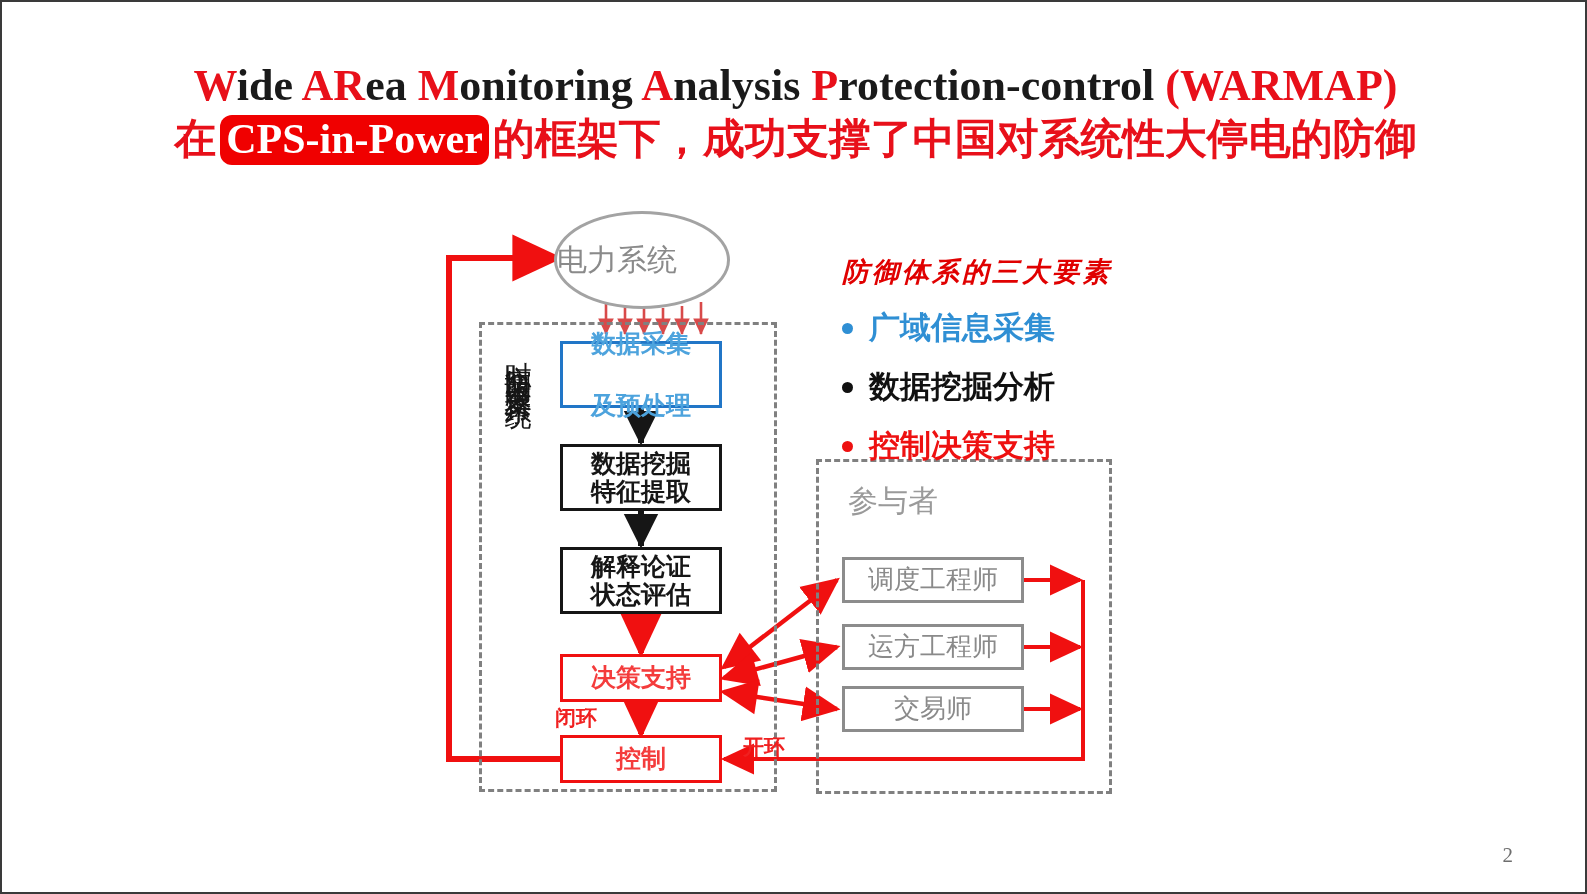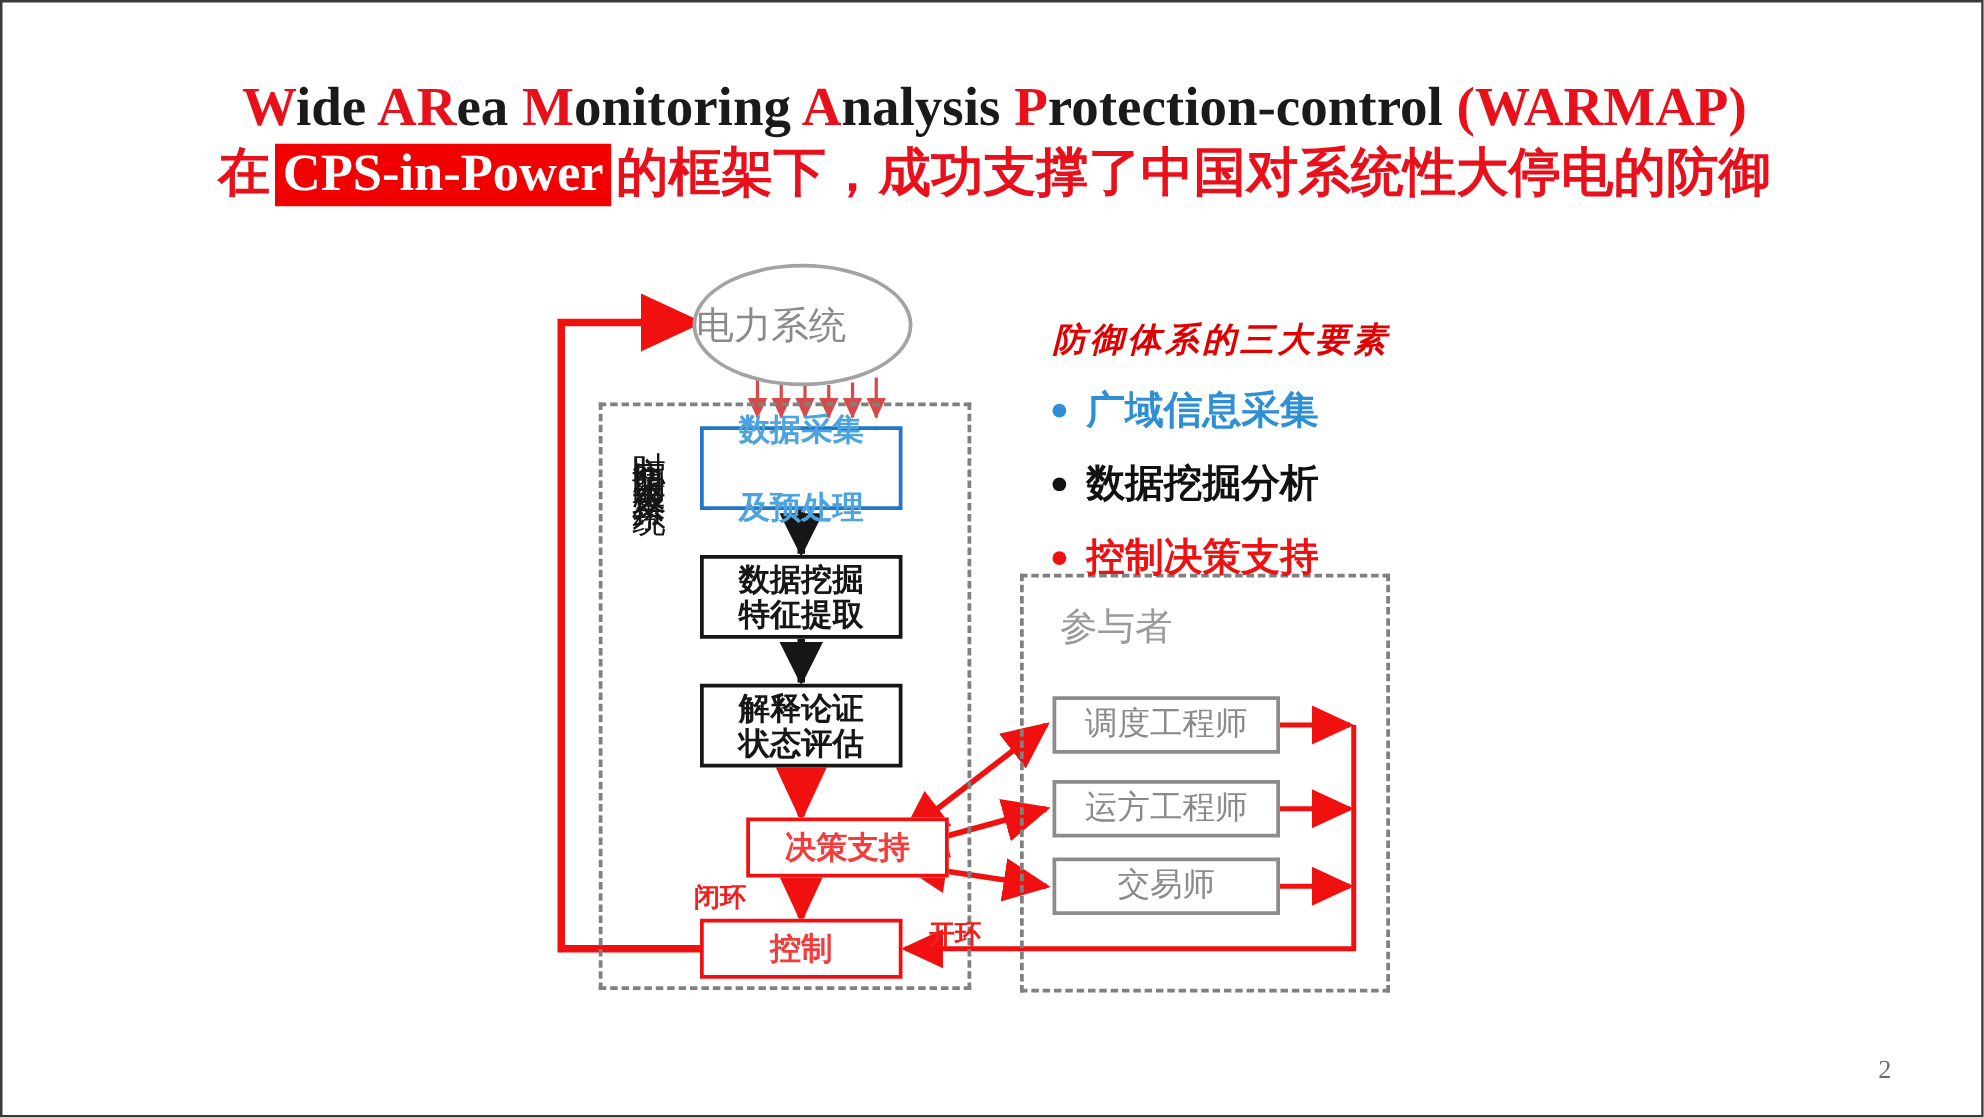--- a/index.html
+++ b/index.html
@@ -48,20 +48,21 @@
     line-height: 1.05;
     white-space: nowrap;
     color: #e8101a;
   }
   .title-line2 .hl {
     background: #f00000;
     color: #ffffff;
     padding: 1px 6px 3px 6px;
     margin: 0 4px;
     font-family: "Liberation Serif", "DejaVu Serif", serif;
+    border-radius: 12px;
   }
 
   
   .dashbox {
     position: absolute;
     border: 3px dashed #808080;
     box-sizing: border-box;
     background: transparent;
   }
   .nodebox {
@@ -269,21 +270,21 @@
   <div class="nodebox box-black" style="left:558px; top:442px; width:162px; height:67px; flex-direction:column;">
     <span>数据挖掘</span>
     <span>特征提取</span>
   </div>
 
   <div class="nodebox box-black" style="left:558px; top:545px; width:162px; height:67px; flex-direction:column;">
     <span>解释论证</span>
     <span>状态评估</span>
   </div>
 
-  <div class="nodebox box-red" style="left:558px; top:652px; width:162px; height:48px;margin-left:37px;">
+  <div class="nodebox box-red" style="left:558px; top:652px; width:162px; height:48px;">
     <span>决策支持</span>
   </div>
 
   <div class="nodebox box-red" style="left:558px; top:733px; width:162px; height:48px;">
     <span>控制</span>
   </div>
 
   <div class="looplabel" style="left:553px; top:702px;">闭环</div>
   <div class="looplabel" style="left:741px; top:731px;">开环</div>
 

